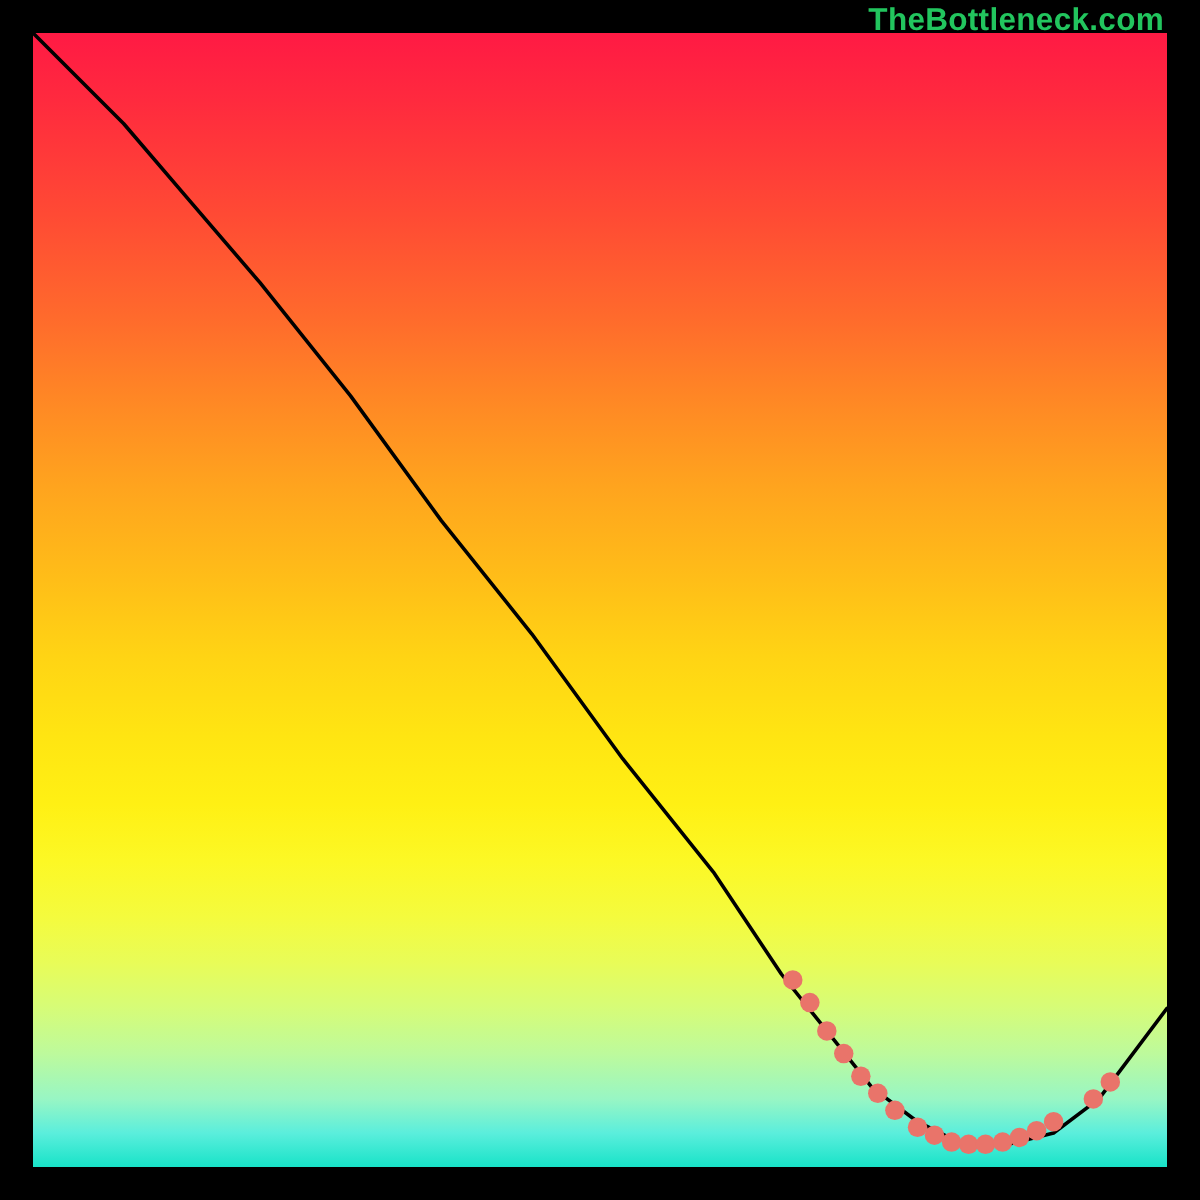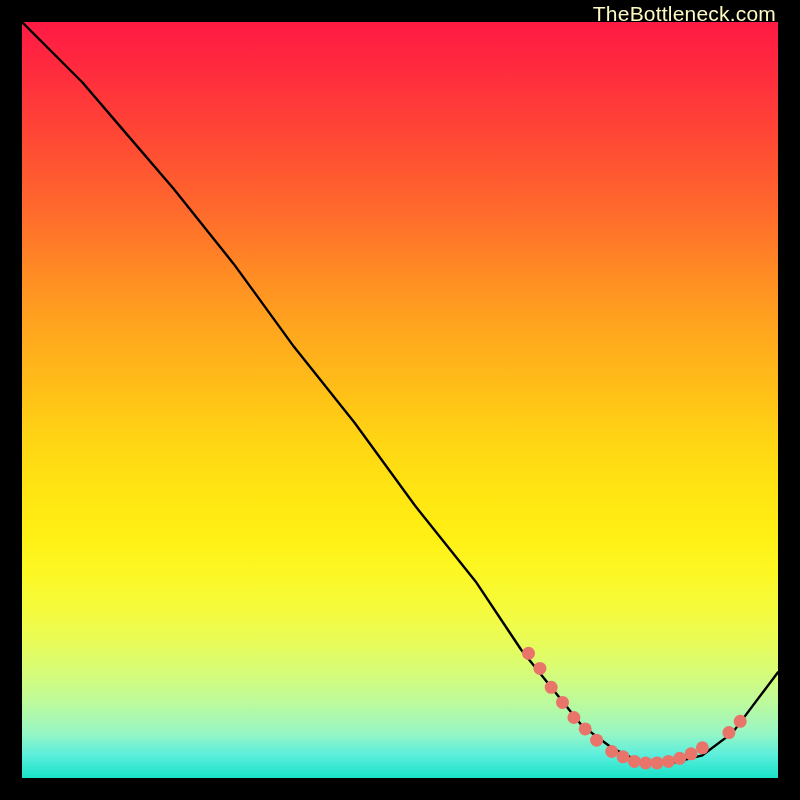--- a/index.html
+++ b/index.html
@@ -42,23 +42,23 @@
       #bdfa9c 90%,
       #98f6c4 94%,
       #5beedc 97%,
       #18e3c8 100%
     );
   }
   .watermark {
     position: absolute;
     top: 2px;
     right: 24px;
-    color: #fef9c3;
+    color: #22c55e;
     font-size: 21px;
-    font-weight: 400;
+    font-weight: 700;
     letter-spacing: 0.2px;
   }
   svg.curve {
     position: absolute;
     left: 0;
     top: 0;
     width: 756px;
     height: 756px;
   }
 </style>

